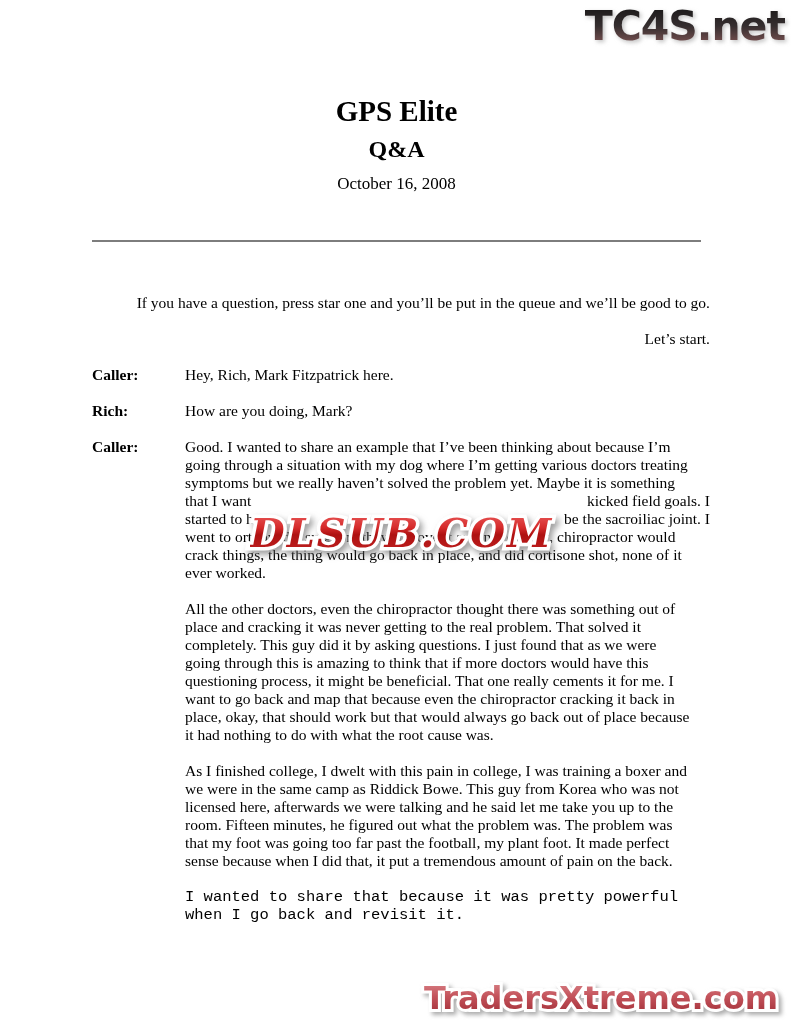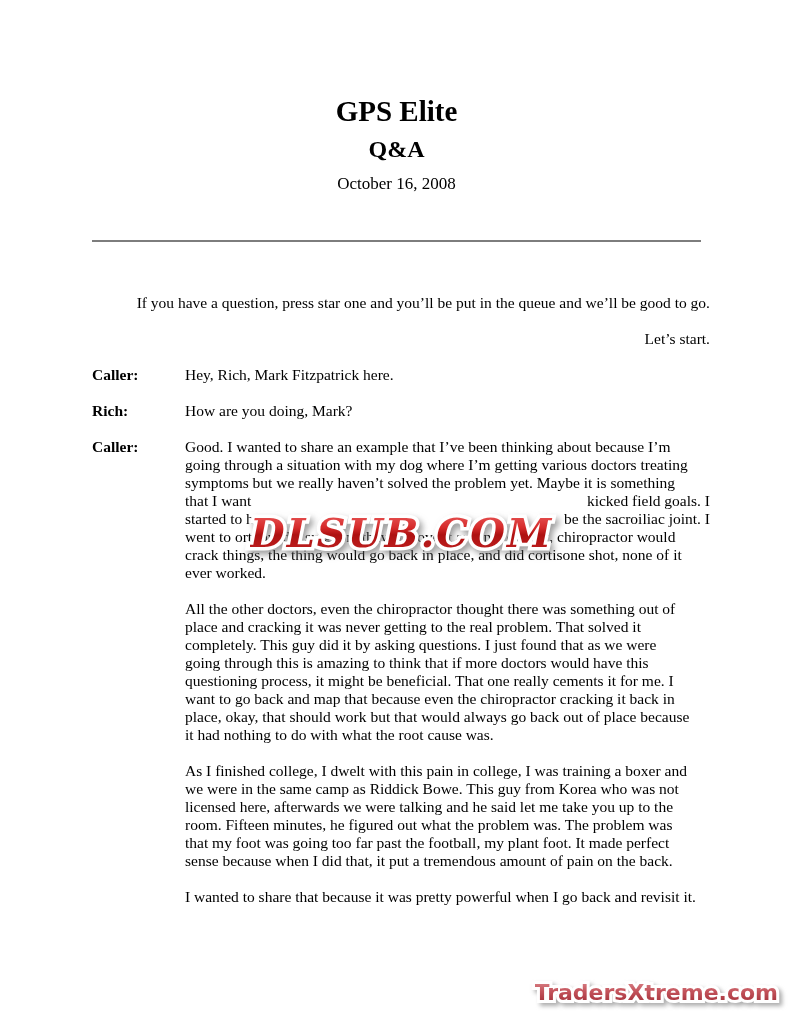--- a/index.html
+++ b/index.html
@@ -31,21 +31,21 @@
   }
 
   
   .content { position:absolute; top:294px; left:92px; width:618px; font-size:15.5px; line-height:18px; }
   .content p { margin:0 0 18px 0;text-align:right; }
   .dlg-row { display:flex; margin-bottom:18px; }
   .speaker { flex:0 0 93px; width:93px; font-weight:bold; }
   .speech { width:525px; }
   .pre { white-space:pre; }
   .para { margin-bottom:18px; }
-  .para:last-child { margin-bottom:0; }
+  .para:last-child { margin-bottom:0;font-family:Liberation Mono, monospace; }
   .split-line { display:flex; justify-content:space-between; white-space:pre; }
 
   
   .dlsub { position:absolute; left:250px; top:513px; line-height:1;font-style:italic; }
   .dlsub span {
     font-family:"DejaVu Serif", serif; font-weight:bold; font-size:40px;
     letter-spacing:2px; line-height:1; white-space:nowrap;
   }
   .dlsub-stroke {
     position:absolute; left:0; top:0;
@@ -55,40 +55,43 @@
   .dlsub-fill {
     position:relative;
     background:linear-gradient(180deg,#ee6565 0%,#d52a2a 40%,#ae1111 55%,#c32323 100%);
     -webkit-background-clip:text; background-clip:text;
     color:transparent; -webkit-text-fill-color:transparent;
   }
 
   
   .tx-logo { position:absolute; top:981px; right:13px; line-height:1; }
   .tx-logo span {
-    font-family:"DejaVu Sans", sans-serif; font-weight:bold; font-size:22px;
+    font-family:"DejaVu Sans", sans-serif; font-weight:bold; font-size:32px;
     letter-spacing:0; line-height:1.1; white-space:nowrap;
   }
   .tx-stroke {
     position:absolute; left:0; top:0;
     color:#ffffff; -webkit-text-stroke:6px #ffffff;
     filter:drop-shadow(3px 3px 2px rgba(120,120,120,0.6));
   }
   .tx-fill {
     position:relative;
     background:linear-gradient(180deg,#db888d 0%,#c4545c 45%,#9e2a33 100%);
     -webkit-background-clip:text; background-clip:text;
     color:transparent; -webkit-text-fill-color:transparent;
   }
 </style>
 </head>
 <body>
 
 <div class="page">
 
+  <div class="tc4s-wrap">
+    <span class="tc4s-text">TC4S.net</span>
+  </div>
 
   <div class="title-block">
     <div class="doc-title">GPS Elite</div>
     <div class="doc-subtitle">Q&amp;A</div>
     <div class="doc-date">October 16, 2008</div>
   </div>
 
   <hr class="divider">
 
   <div class="content">

